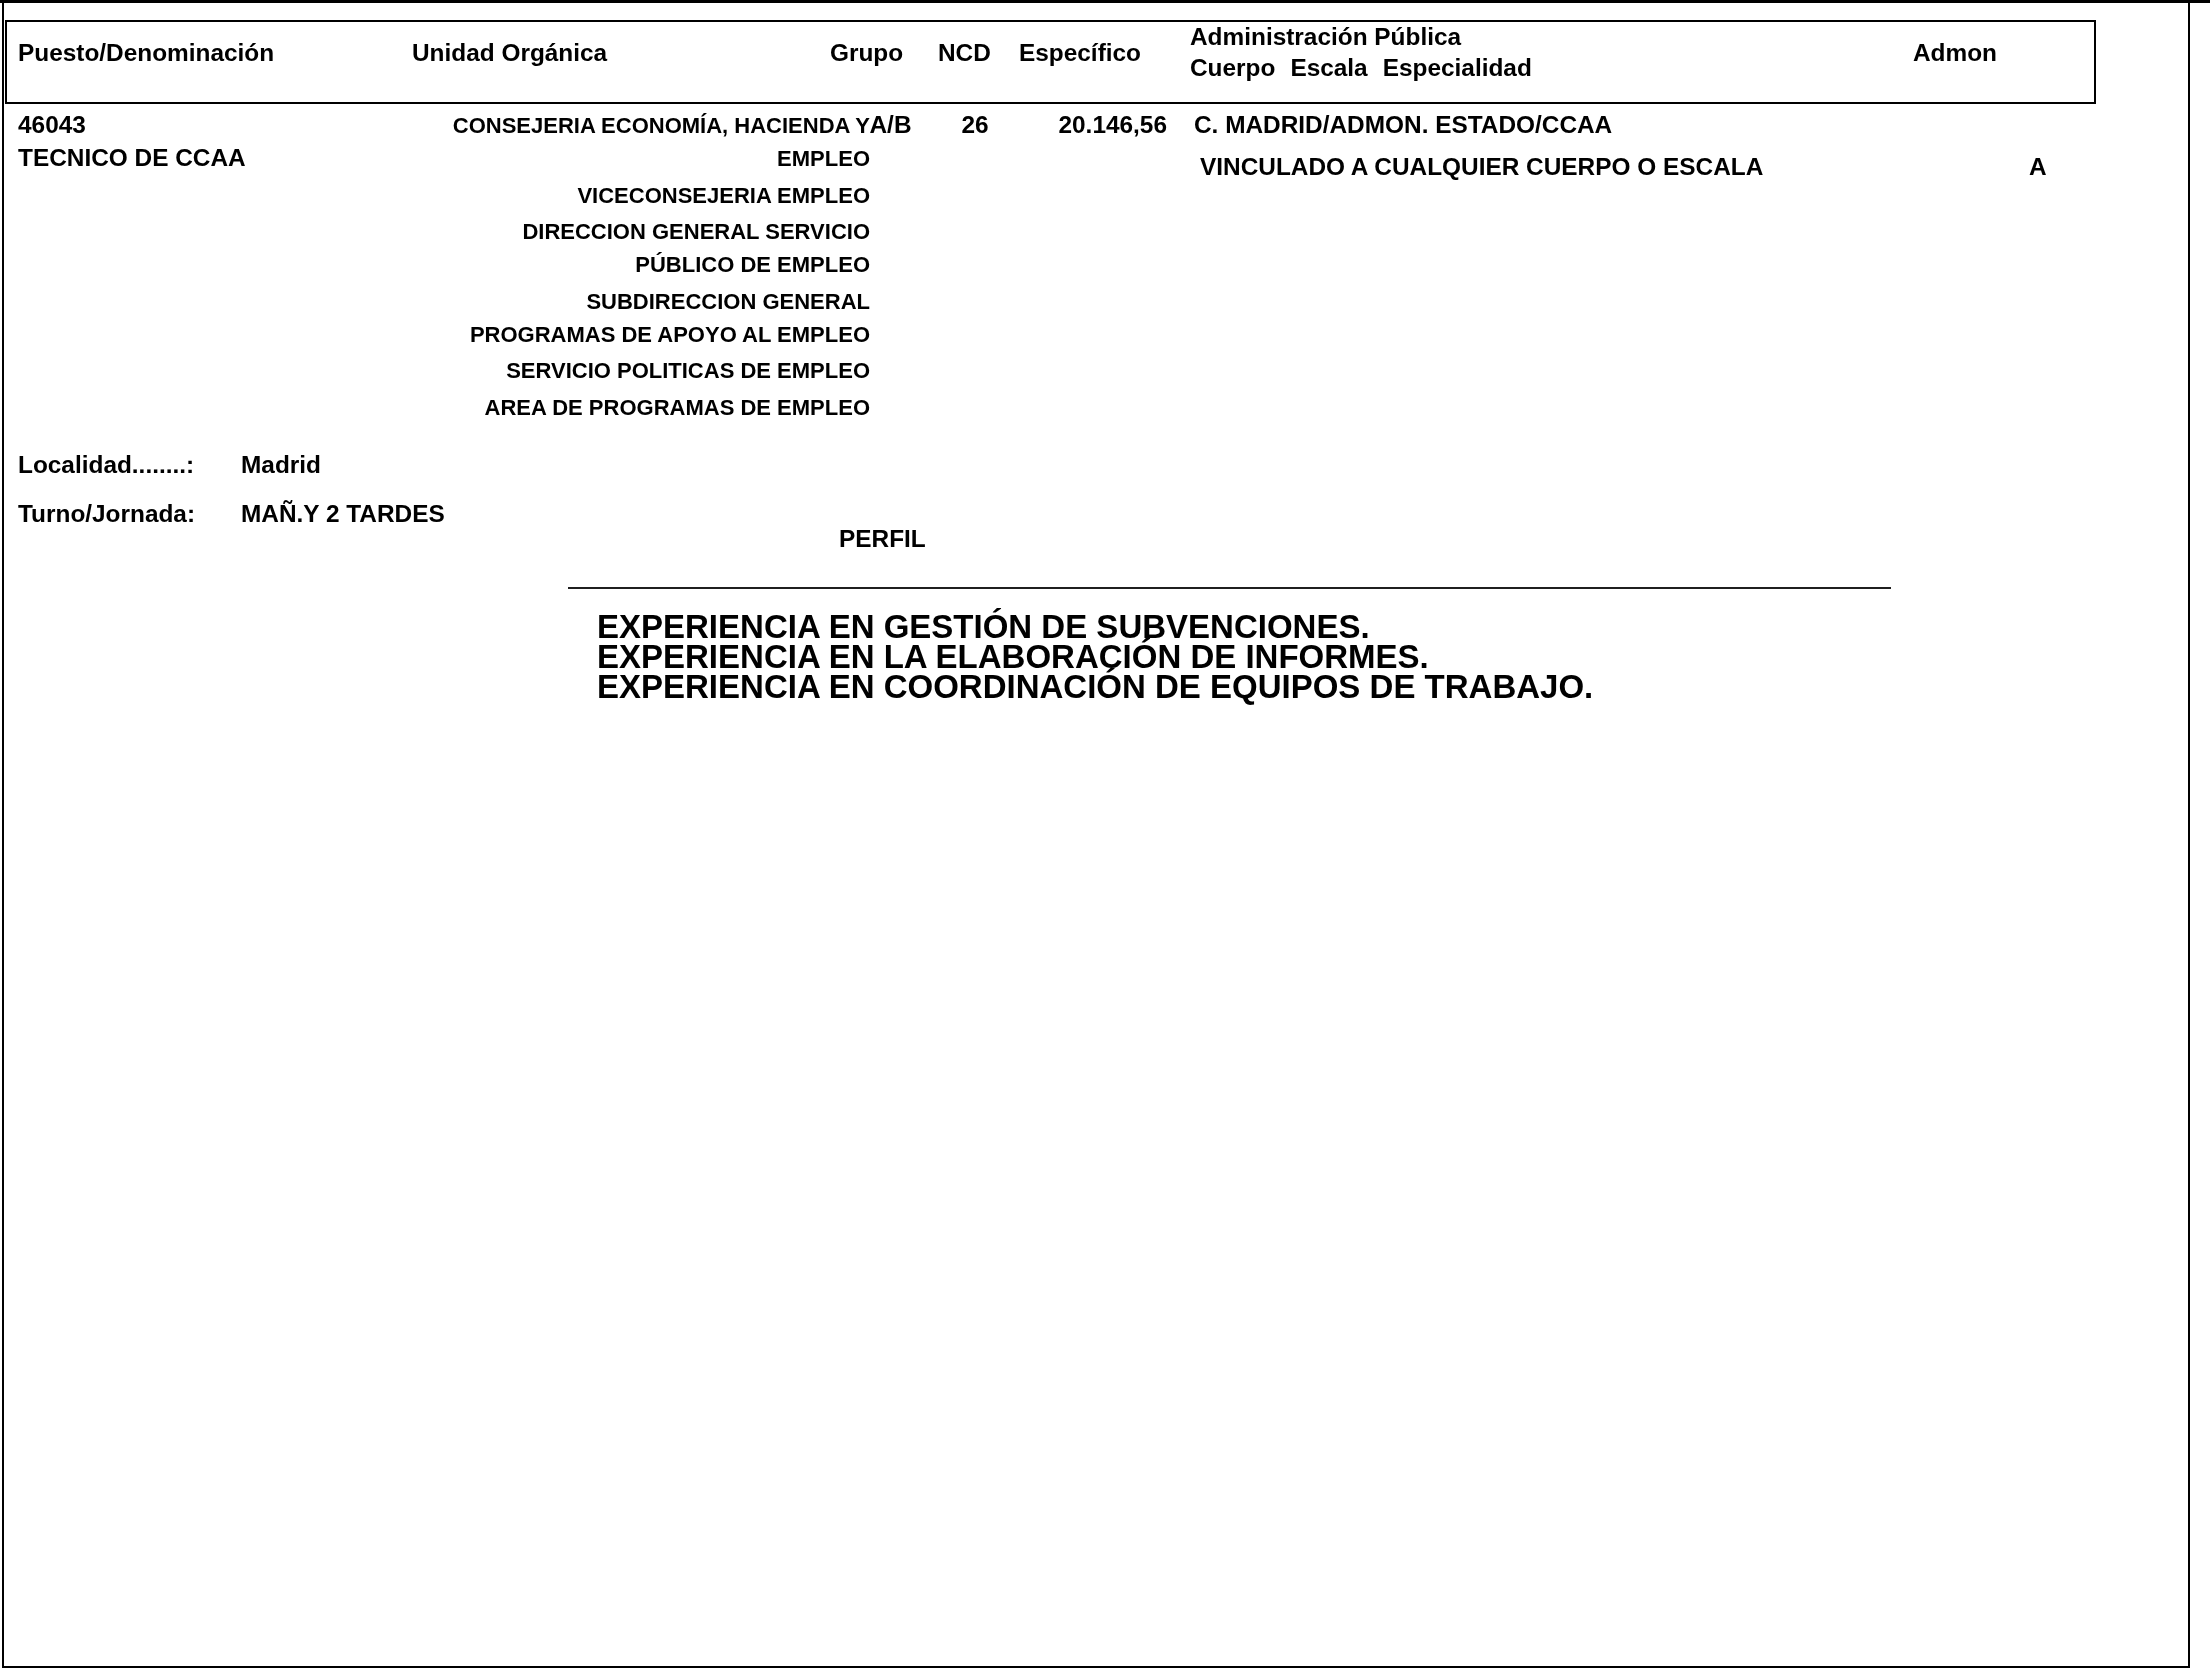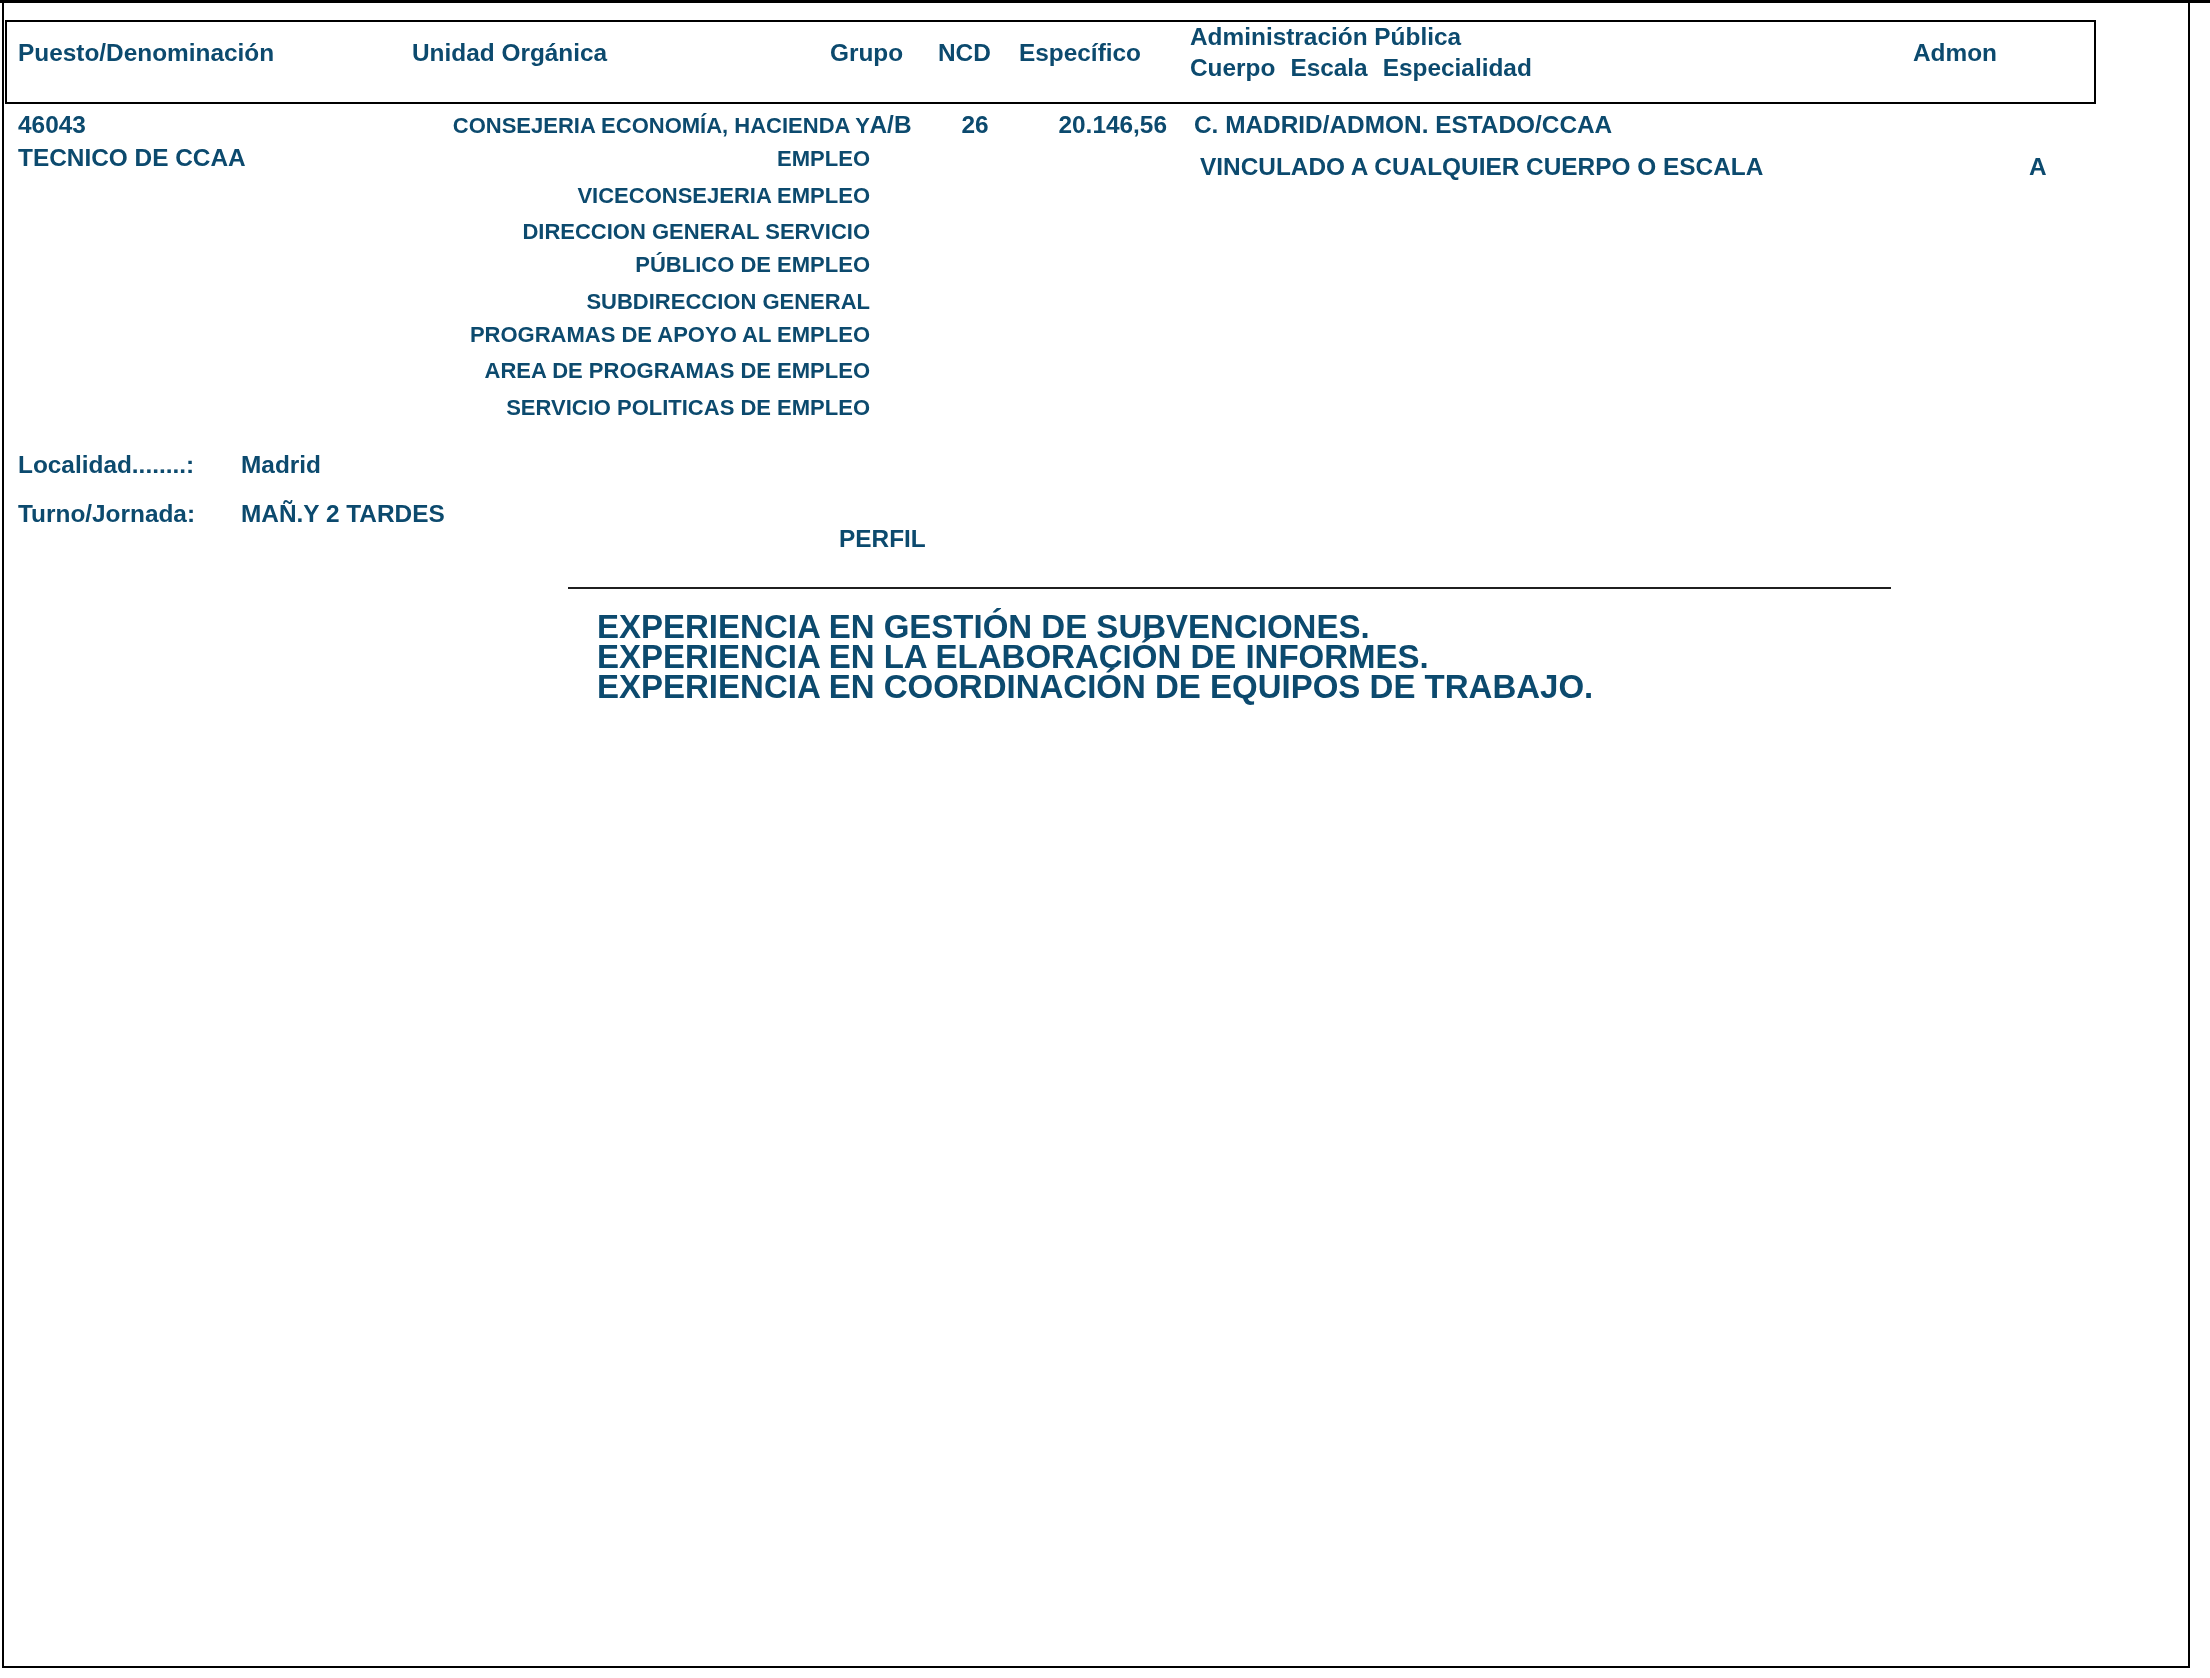--- a/index.html
+++ b/index.html
@@ -1,18 +1,18 @@
 <!DOCTYPE html>
 <html style="font-size:14.5px"><head>
 <meta charset="utf-8">
 <style>
   html,body { margin:0; padding:0; background:#ffffff; }
   .page {
     position:relative; width:2211px; height:1679px; background:#ffffff;
-    font-family:"Liberation Sans", sans-serif; font-weight:700; color:#0c4a6e;
+    font-family:"Liberation Sans", sans-serif; font-weight:700; color:#000000;
     overflow:hidden;
   }
   .t { position:absolute; font-size:24.4px; line-height:31px; white-space:pre-line; }
   .center { text-align:center; }
   .right  { text-align:right; }
   .top-edge { position:absolute; left:0; top:0; width:2211px; height:2.7px; background:#000; }
   .frame {
     position:absolute; left:1.8px; top:0.9px; width:2188px; height:1667px;
     border-left:2.7px solid #000; border-right:2.7px solid #000; border-bottom:2.7px solid #000;
     box-sizing:border-box;
@@ -54,22 +54,22 @@
   <div class="t" style="left:18px; top:142px;">TECNICO DE CCAA</div>
 
   <div class="uo-block">
     <div class="uo">CONSEJERIA ECONOMÍA, HACIENDA Y
 EMPLEO</div>
     <div class="uo">VICECONSEJERIA EMPLEO</div>
     <div class="uo">DIRECCION GENERAL SERVICIO
 PÚBLICO DE EMPLEO</div>
     <div class="uo">SUBDIRECCION GENERAL
 PROGRAMAS DE APOYO AL EMPLEO</div>
+    <div class="uo">SERVICIO POLITICAS DE EMPLEO</div>
     <div class="uo">AREA DE PROGRAMAS DE EMPLEO</div>
-    <div class="uo">SERVICIO POLITICAS DE EMPLEO</div>
   </div>
 
   <div class="t center" style="left:850px; top:109px; width:81px;">A/B</div>
   <div class="t center" style="left:941px; top:109px; width:68px;">26</div>
   <div class="t right" style="left:1020px; top:109px; width:147px;">20.146,56</div>
   <div class="t" style="left:1194px; top:109px;">C. MADRID/ADMON. ESTADO/CCAA</div>
   <div class="t" style="left:1200px; top:151px;">VINCULADO A CUALQUIER CUERPO O ESCALA</div>
   <div class="t" style="left:2029px; top:151px;">A</div>
 
   <div class="t" style="left:18px; top:449px;">Localidad........:</div>

